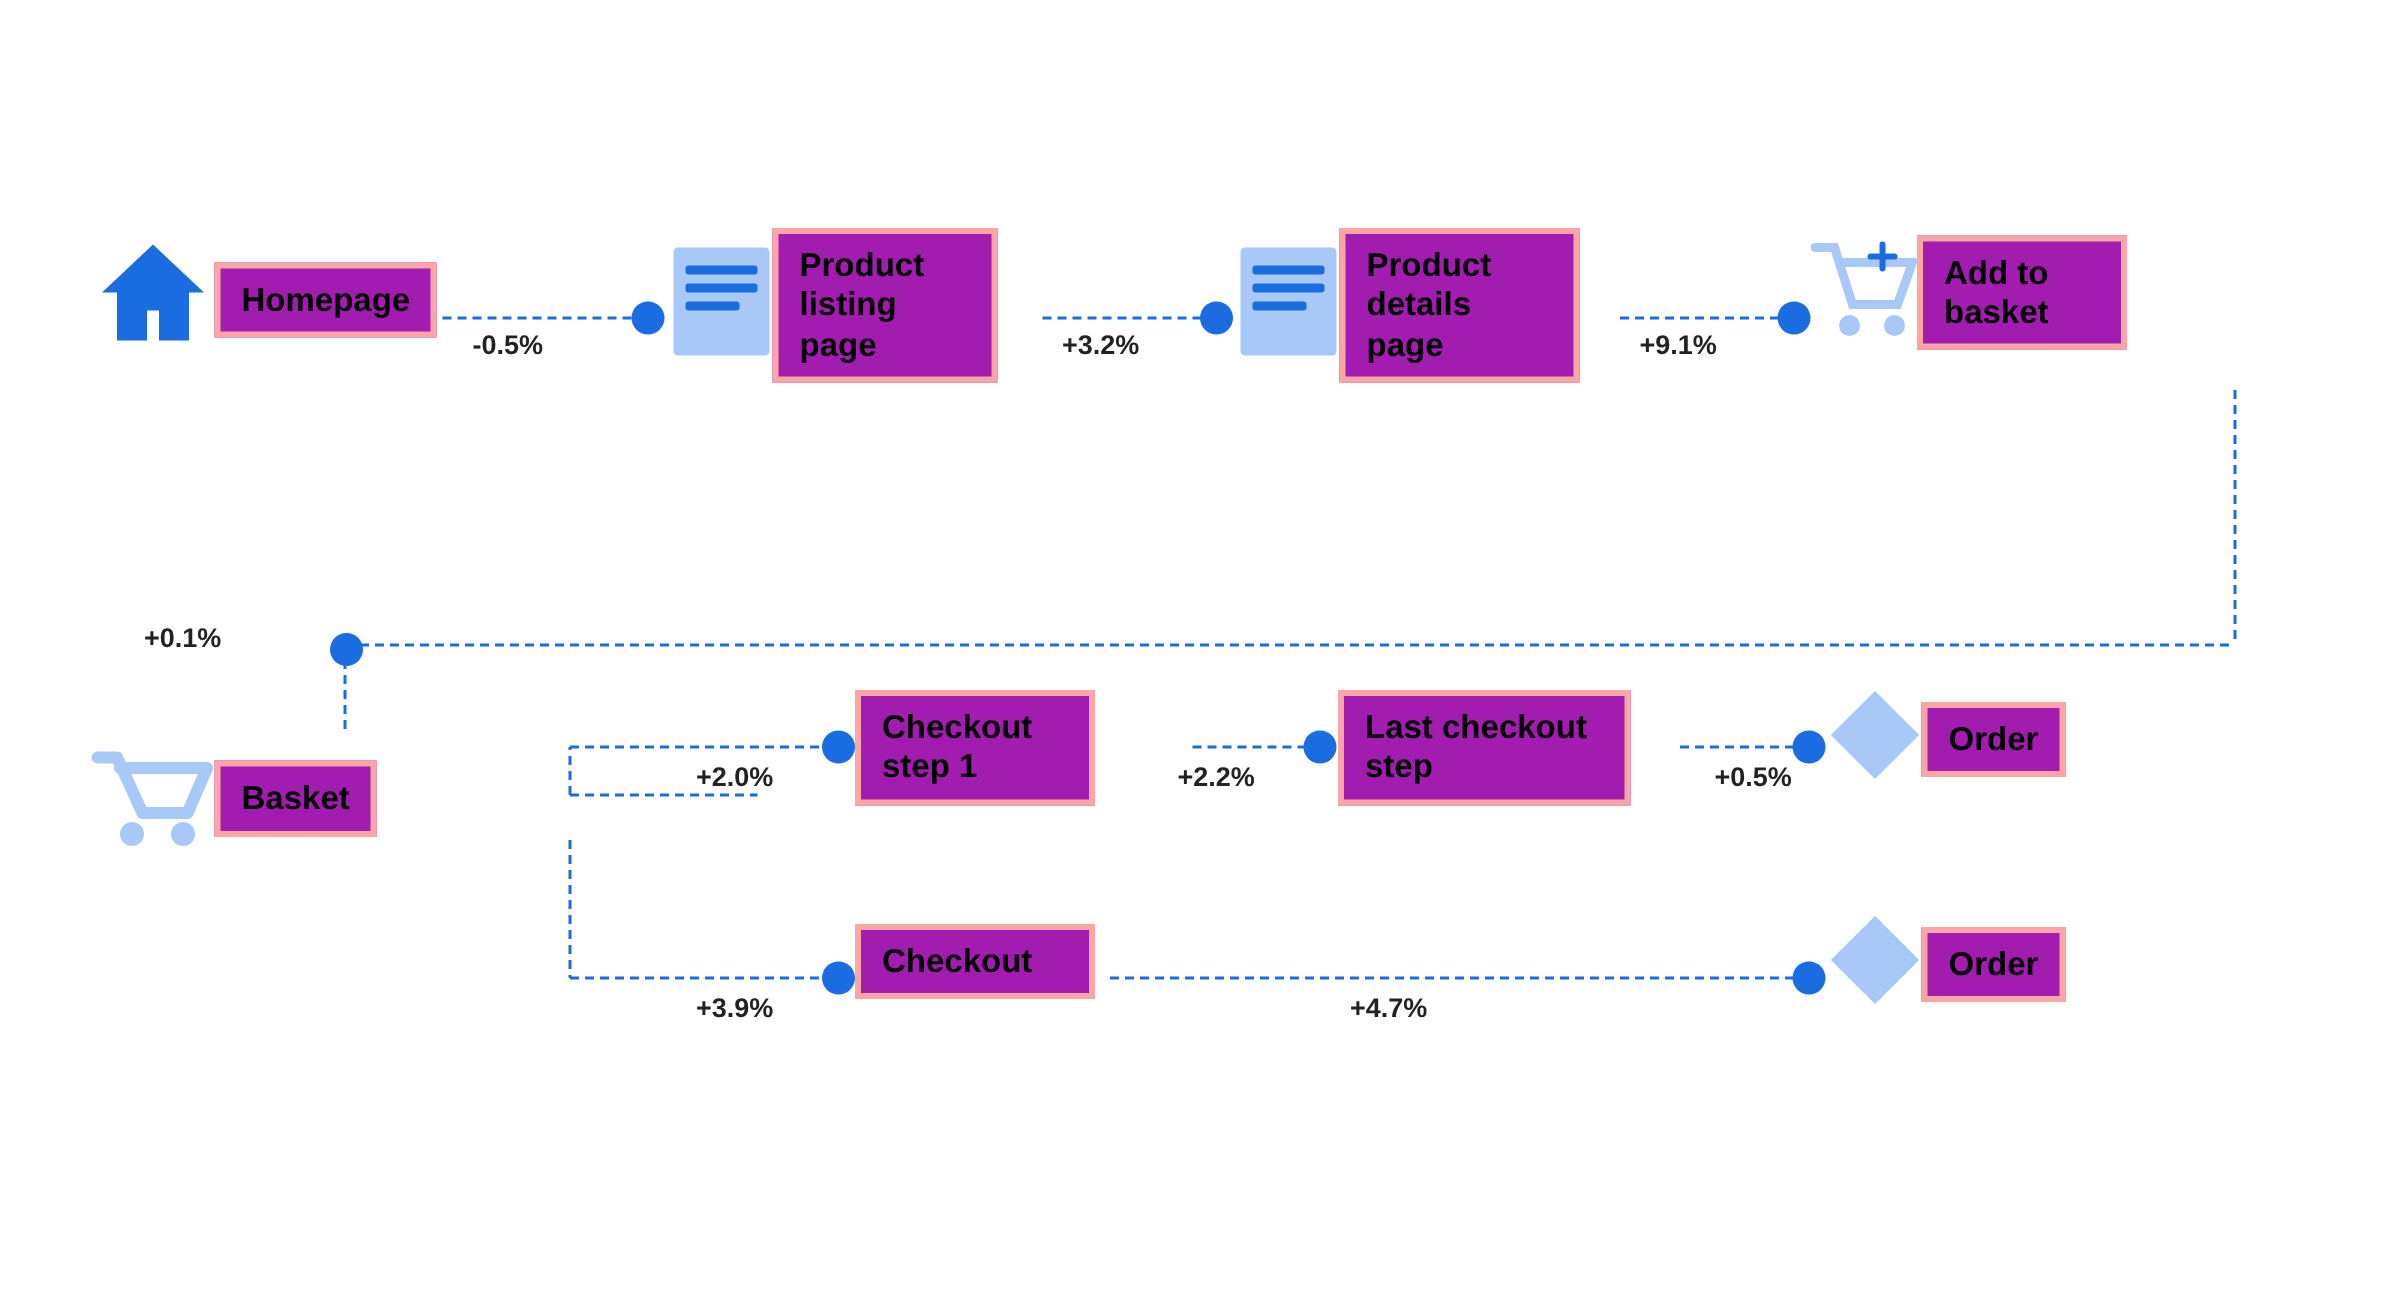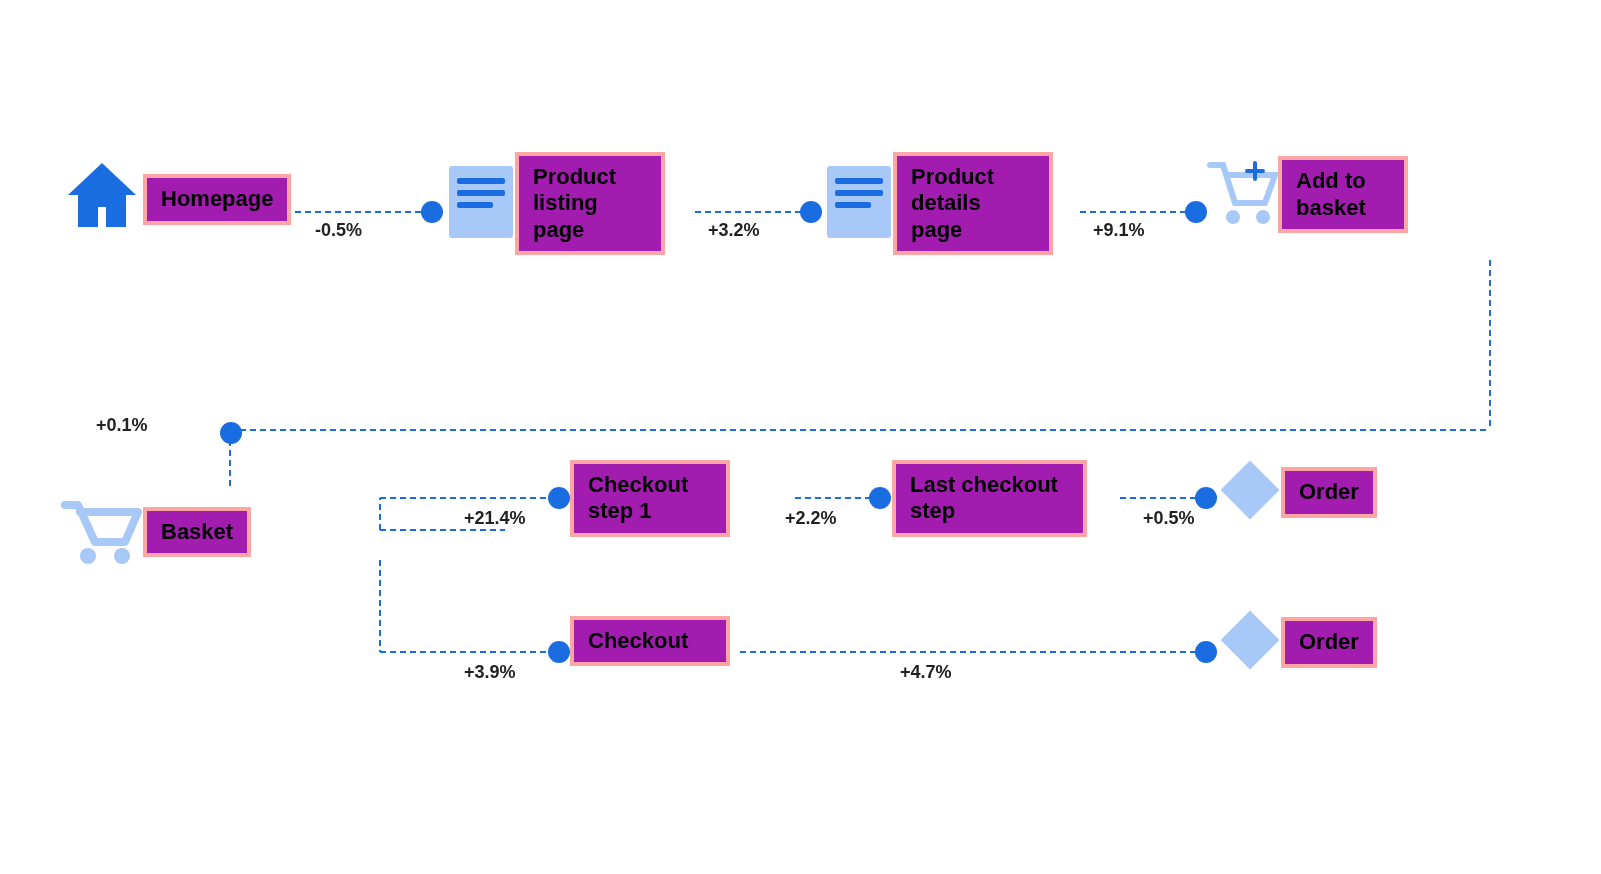--- a/index.html
+++ b/index.html
@@ -157,21 +157,21 @@
   <div class="node" style="left:1205px; top:155px;">
     <div class="node-icon">
       <svg width="75" height="75" viewBox="0 0 75 75">
         <circle cx="28" cy="62" r="7" fill="#a8c8f8"></circle>
         <circle cx="58" cy="62" r="7" fill="#a8c8f8"></circle>
         <path d="M5,10 L18,10 L30,48 L60,48 L70,20 L22,20" stroke="#a8c8f8" stroke-width="6" fill="none" stroke-linecap="round"></path>
         <line x1="50" y1="8" x2="50" y2="24" stroke="#1a6de0" stroke-width="4" stroke-linecap="round"></line>
         <line x1="42" y1="16" x2="58" y2="16" stroke="#1a6de0" stroke-width="4" stroke-linecap="round"></line>
       </svg>
     </div>
-    <div class="node-box" style="font-size:22px; width:130px;">
+    <div class="node-box" style="font-size:22px; width:140px;">
       <span style="white-space:pre-line;">Add to
 basket</span>
     </div>
   </div>
 
   <div class="connector-label" style="left:76px; top:415px;margin-left:20px;">+0.1%</div>
   <div class="dot" style="left:220px; top:422px;"></div>
 
   <div class="node" style="left:60px; top:490px;">
     <div class="node-icon">
@@ -179,21 +179,21 @@
         <circle cx="28" cy="66" r="8" fill="#a8c8f8"></circle>
         <circle cx="62" cy="66" r="8" fill="#a8c8f8"></circle>
         <path d="M5,15 L18,15 L35,52 L65,52 L78,22 L20,22" stroke="#a8c8f8" stroke-width="8" fill="none" stroke-linecap="round" stroke-linejoin="round"></path>
       </svg>
     </div>
     <div class="node-box" style="font-size:22px;">Basket</div>
   </div>
 
   <div class="dot" style="left:548px; top:487px;"></div>
 
-  <div class="connector-label" style="left:464px; top:508px;">+21.4%</div>
+  <div class="connector-label" style="left:464px; top:508px;">+2.0%</div>
 
   <div class="node" style="left:570px; top:460px;">
     <div class="node-box" style="font-size:22px; width:160px;">
       <span style="white-space:pre-line;">Checkout
 step 1</span>
     </div>
   </div>
 
   <div class="dot" style="left:869px; top:487px;"></div>
 

